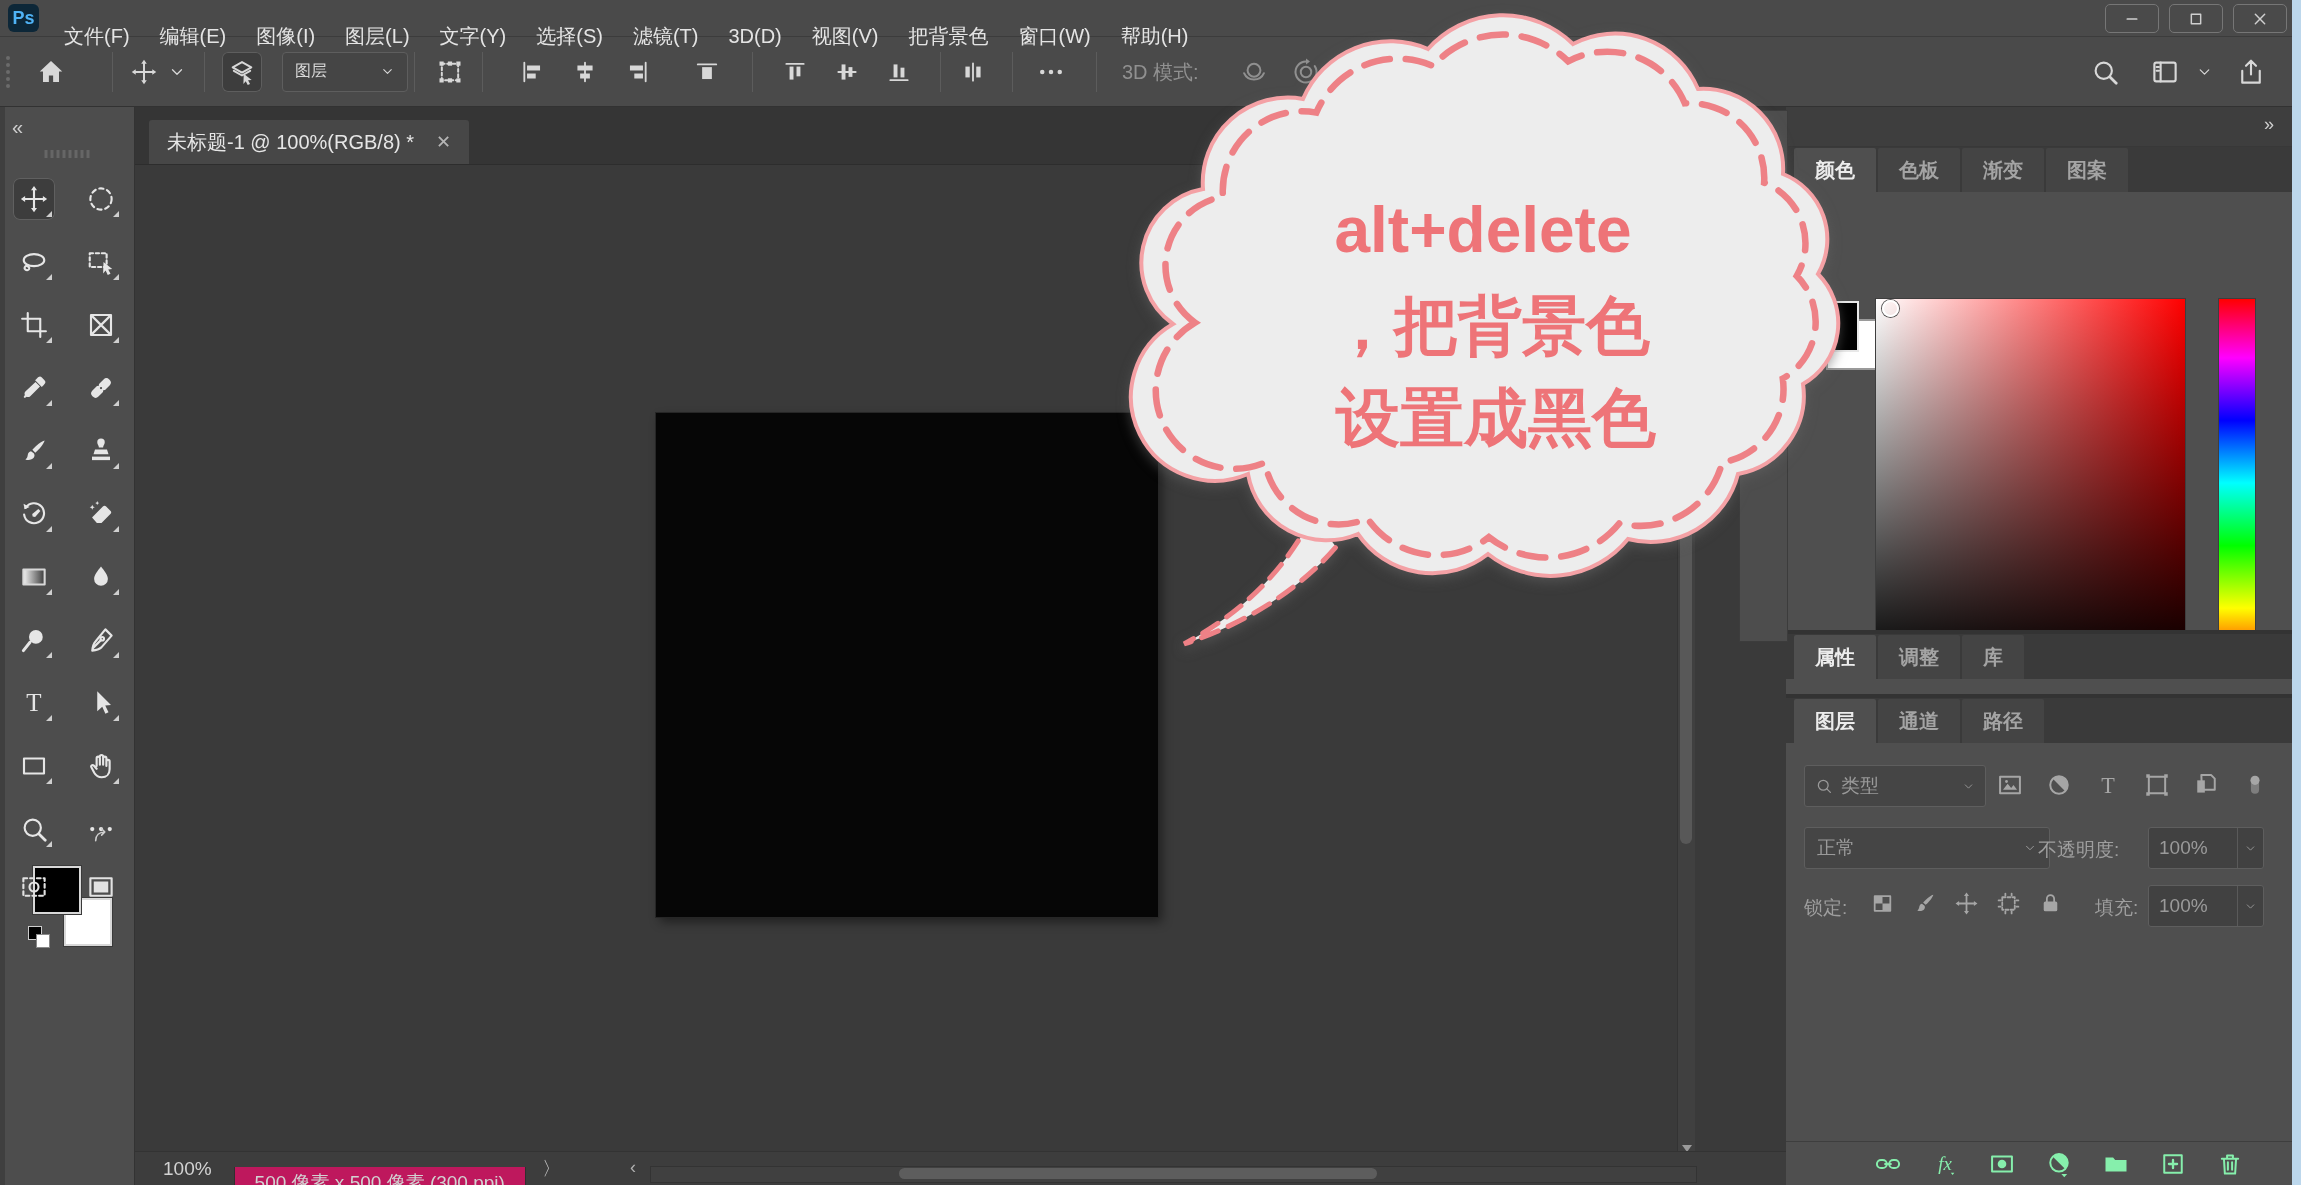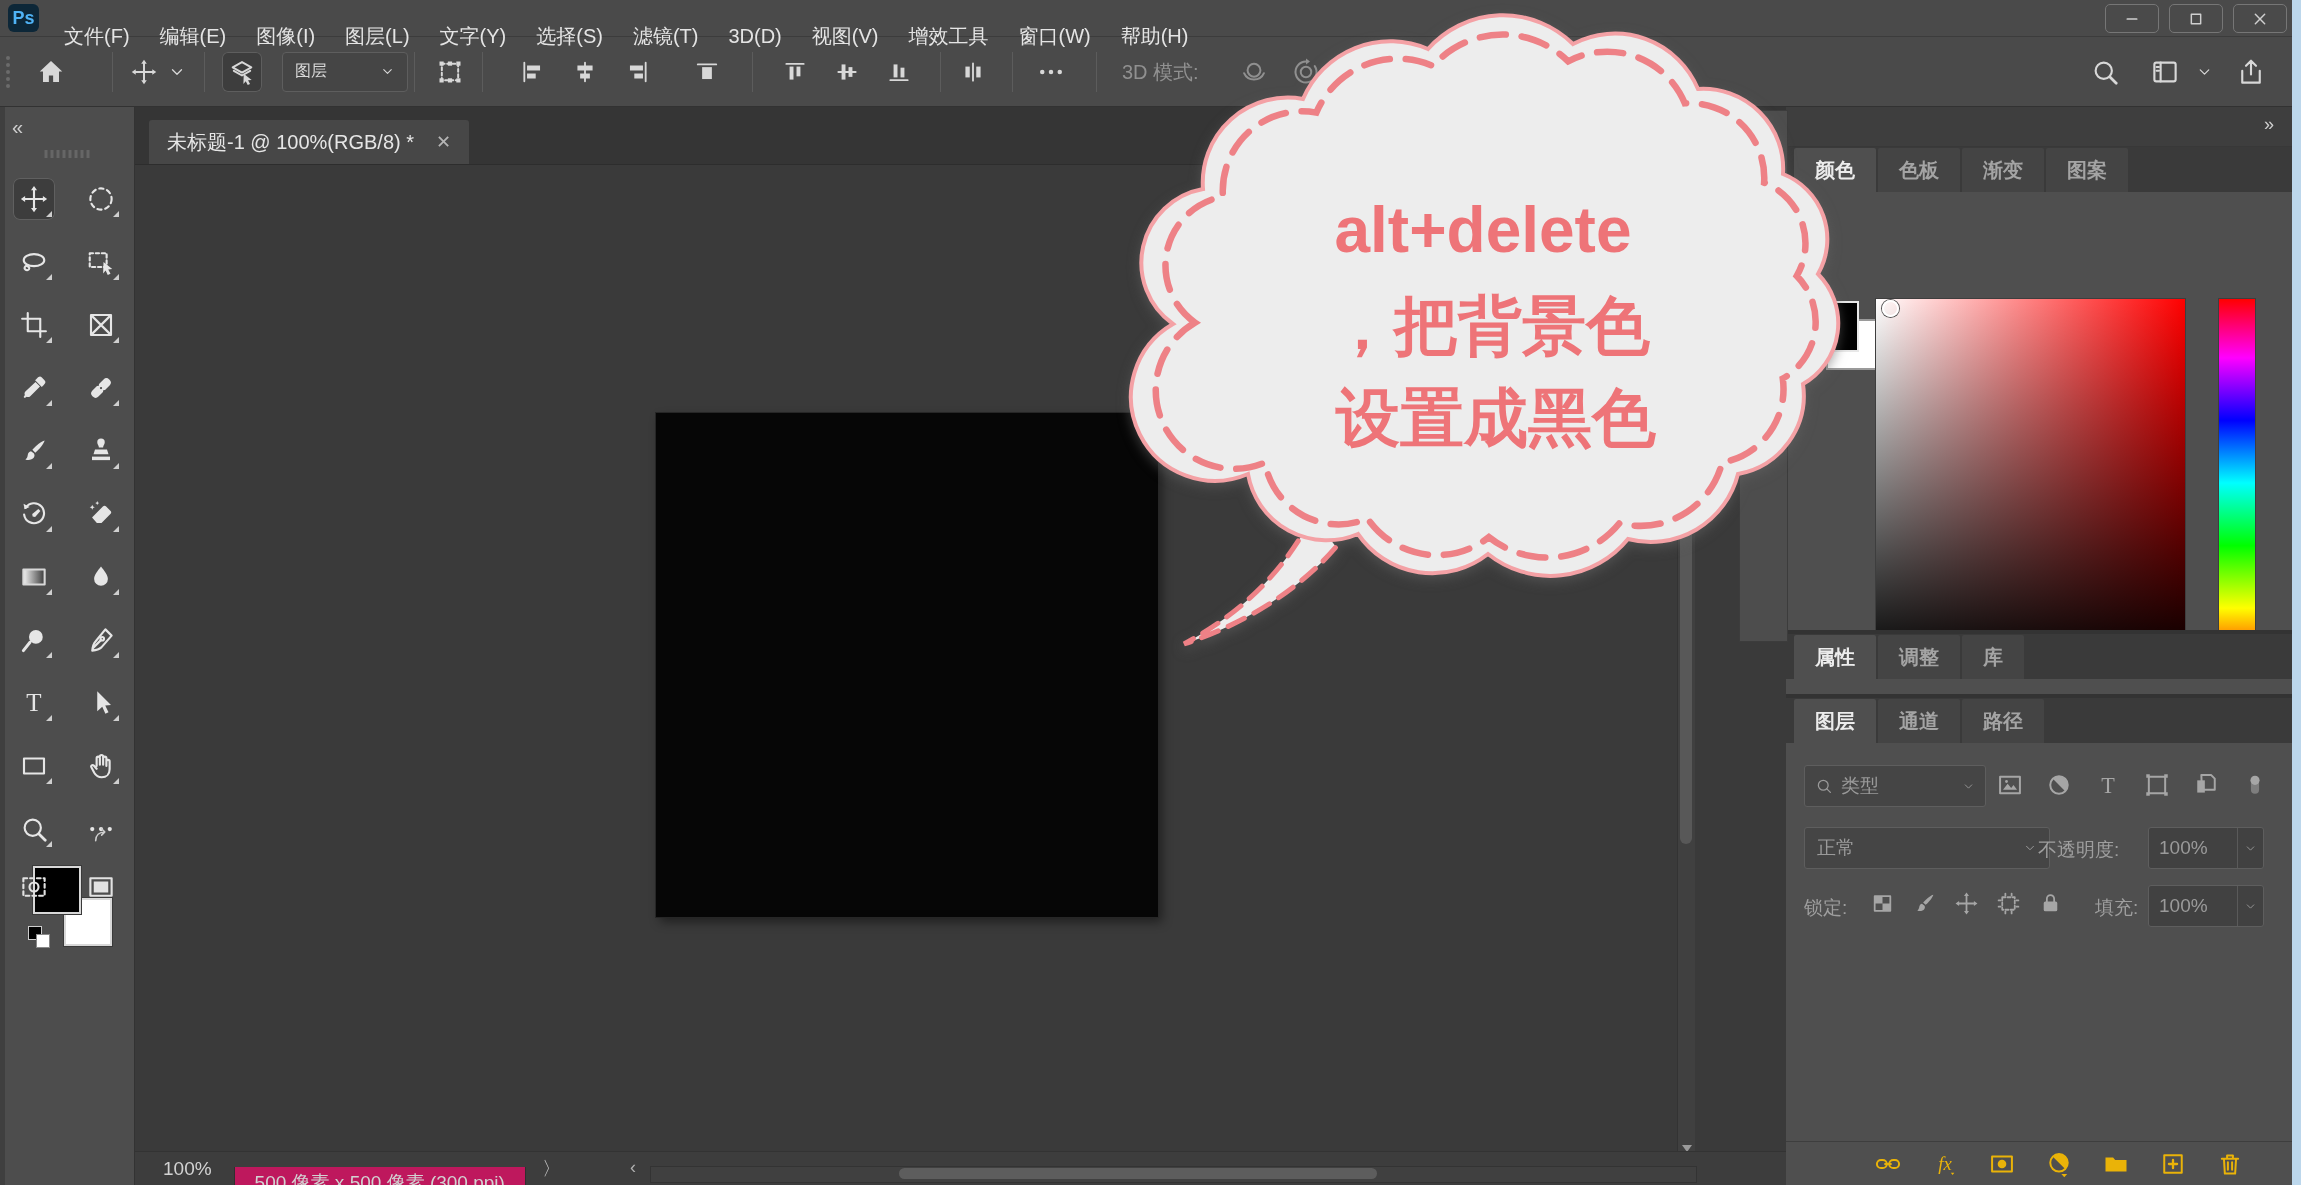--- a/index.html
+++ b/index.html
@@ -78,21 +78,21 @@
   #huebar{position:absolute;left:433px;top:107px;width:36px;height:368px;box-shadow:0 0 0 1px #3e3e3e;
           background:linear-gradient(#f00,#f0f 16%,#00f 33%,#0ff 50%,#0f0 67%,#ff0 84%,#f00);}
   #huemark{position:absolute;left:415px;top:460px;width:0;height:0;border-top:8px solid transparent;border-bottom:8px solid transparent;border-left:11px solid #111;filter:drop-shadow(0 0 1px #fff);}
   .fgbg{position:absolute;width:47px;height:47px;}
   
   .lbox{position:absolute;height:40px;background:#454545;border:1px solid #5e5e5e;border-radius:3px;display:flex;align-items:center;color:#9a9a9a;font-size:19px;gap:24px;}
   .vbox{background:#414141;}
   .vbox .chevcell{border-left:1px solid #5a5a5a;align-self:stretch;display:flex;align-items:center;padding:0 6px;}
   .plabel{position:absolute;font-size:19px;color:#9e9e9e;}
   #bottombar{position:absolute;left:0;bottom:0;width:100%;height:44px;background:#4f4f4f;border-top:1px solid #3e3e3e;display:flex;align-items:center;gap:29px;padding-left:88px;box-sizing:border-box;}
-  #bottombar .bi{width:28px;height:28px;color:#eab308;}
+  #bottombar .bi{width:28px;height:28px;color:#86efac;}
   #bluestrip{left:2292px;top:0;width:9px;height:1185px;background:#bcd7ec;z-index:40;}
   
   #bubble{left:1128px;top:4px;width:740px;height:690px;z-index:60;pointer-events:none;}
   #bubble svg{overflow:visible;}
   .btext{font-weight:bold;font-size:64px;fill:#ee7478;font-family:"Liberation Sans","DejaVu Sans",sans-serif;}
 </style>
 </head>
 <body>
 
 <div id="app">
@@ -102,21 +102,21 @@
     <div id="menu-items" style="display:flex">
         <span class="menu-item">文件(F)</span>
         <span class="menu-item">编辑(E)</span>
         <span class="menu-item">图像(I)</span>
         <span class="menu-item">图层(L)</span>
         <span class="menu-item">文字(Y)</span>
         <span class="menu-item">选择(S)</span>
         <span class="menu-item">滤镜(T)</span>
         <span class="menu-item">3D(D)</span>
         <span class="menu-item">视图(V)</span>
-        <span class="menu-item">增效工具</span>
+        <span class="menu-item">把背景色</span>
         <span class="menu-item">窗口(W)</span>
         <span class="menu-item">帮助(H)</span>
       </div>
     <div id="wincontrols">
       <div class="winbtn">
           <svg class="ic" width="16" height="16" viewBox="0 0 24 24">
             <path d="M5 12h14" stroke-width="2.6"></path>
           </svg>
         </div>
       <div class="winbtn">

